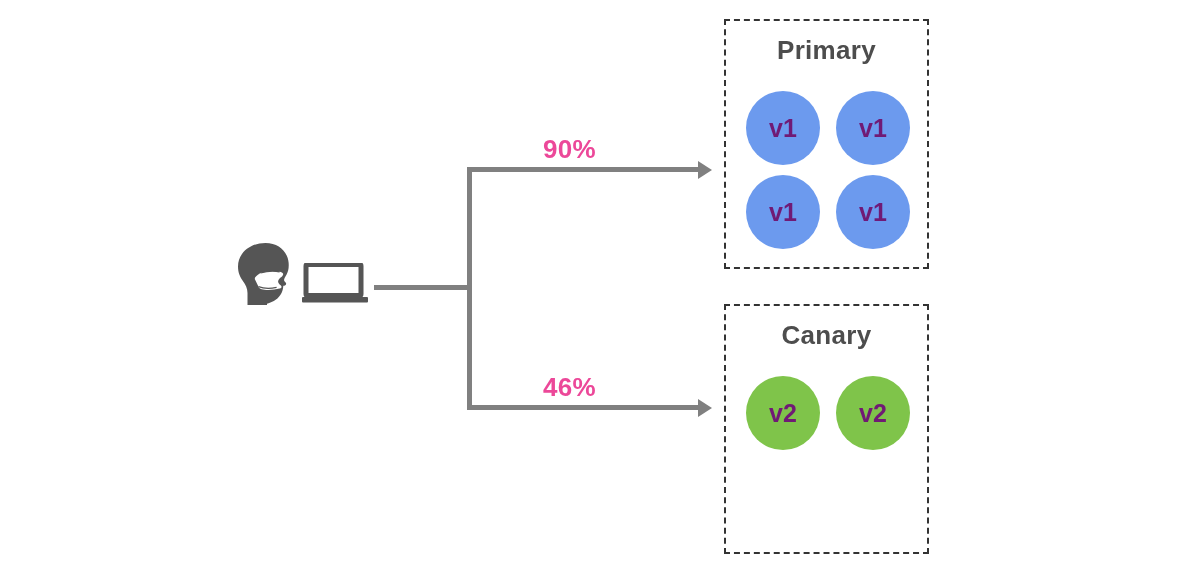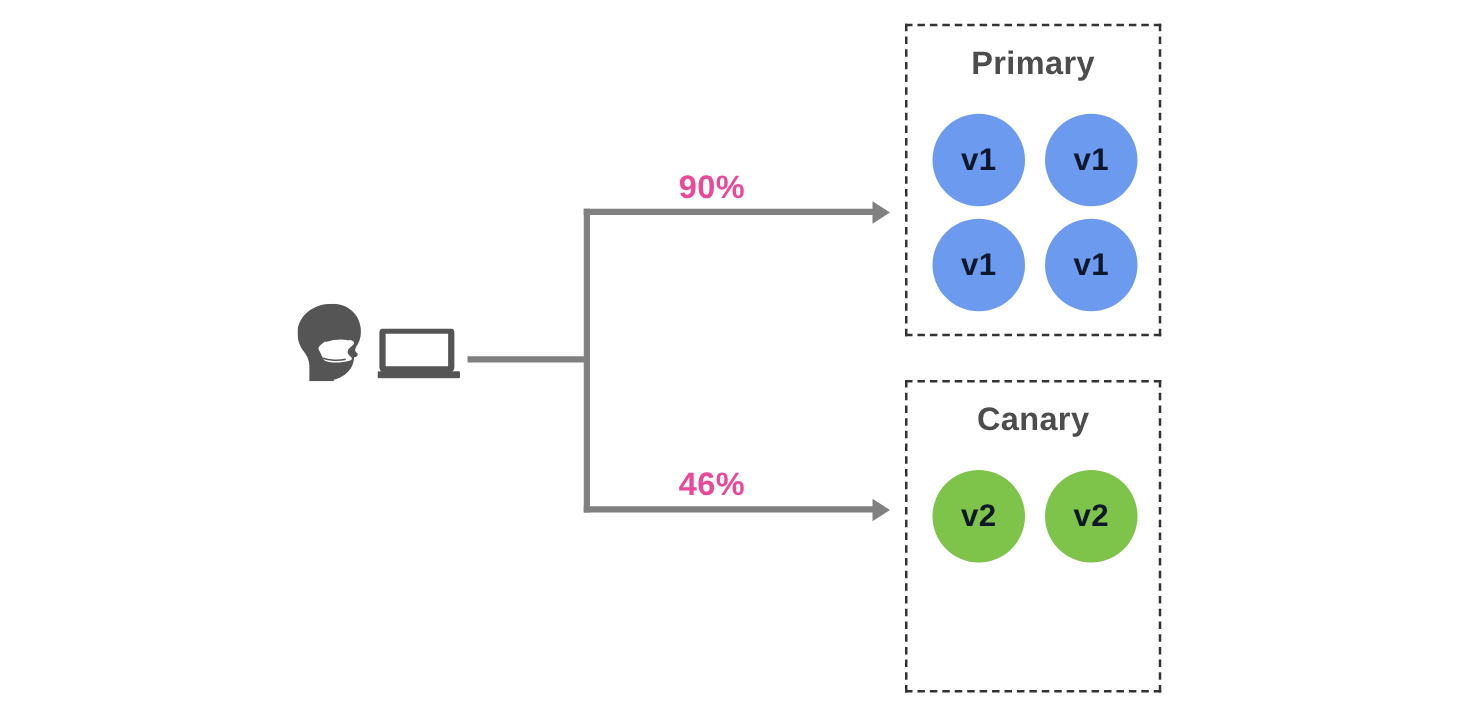--- a/index.html
+++ b/index.html
@@ -135,21 +135,21 @@
     flex-wrap: wrap;
     gap: 10px 16px;
   }
   .pod {
     width: 74px;
     height: 74px;
     border-radius: 50%;
     display: flex;
     align-items: center;
     justify-content: center;
-    color: #0f172a;
+    color: #701a75;
     font-size: 25px;
     font-weight: bold;
     letter-spacing: 0.2px;
   }
   .pod-v1 { background: #6c9aee; }
   .pod-v2 { background: #7fc44a; }
 </style>
 </head>
 <body>
 

